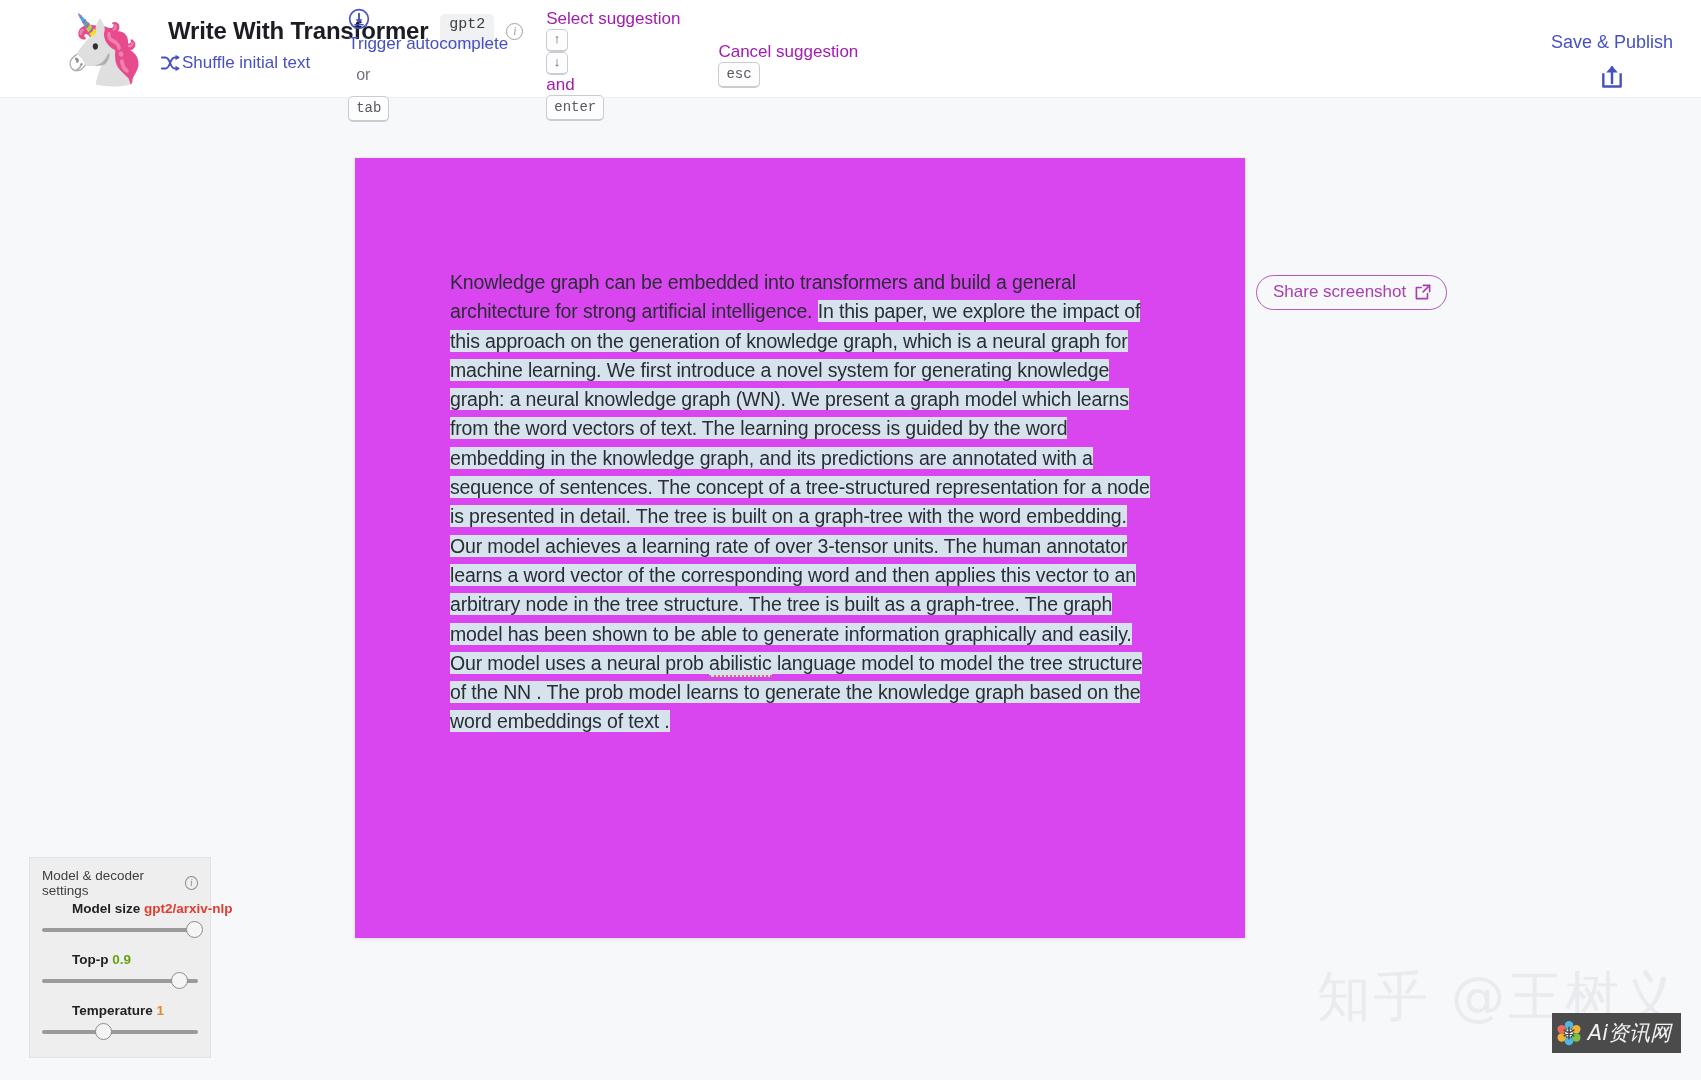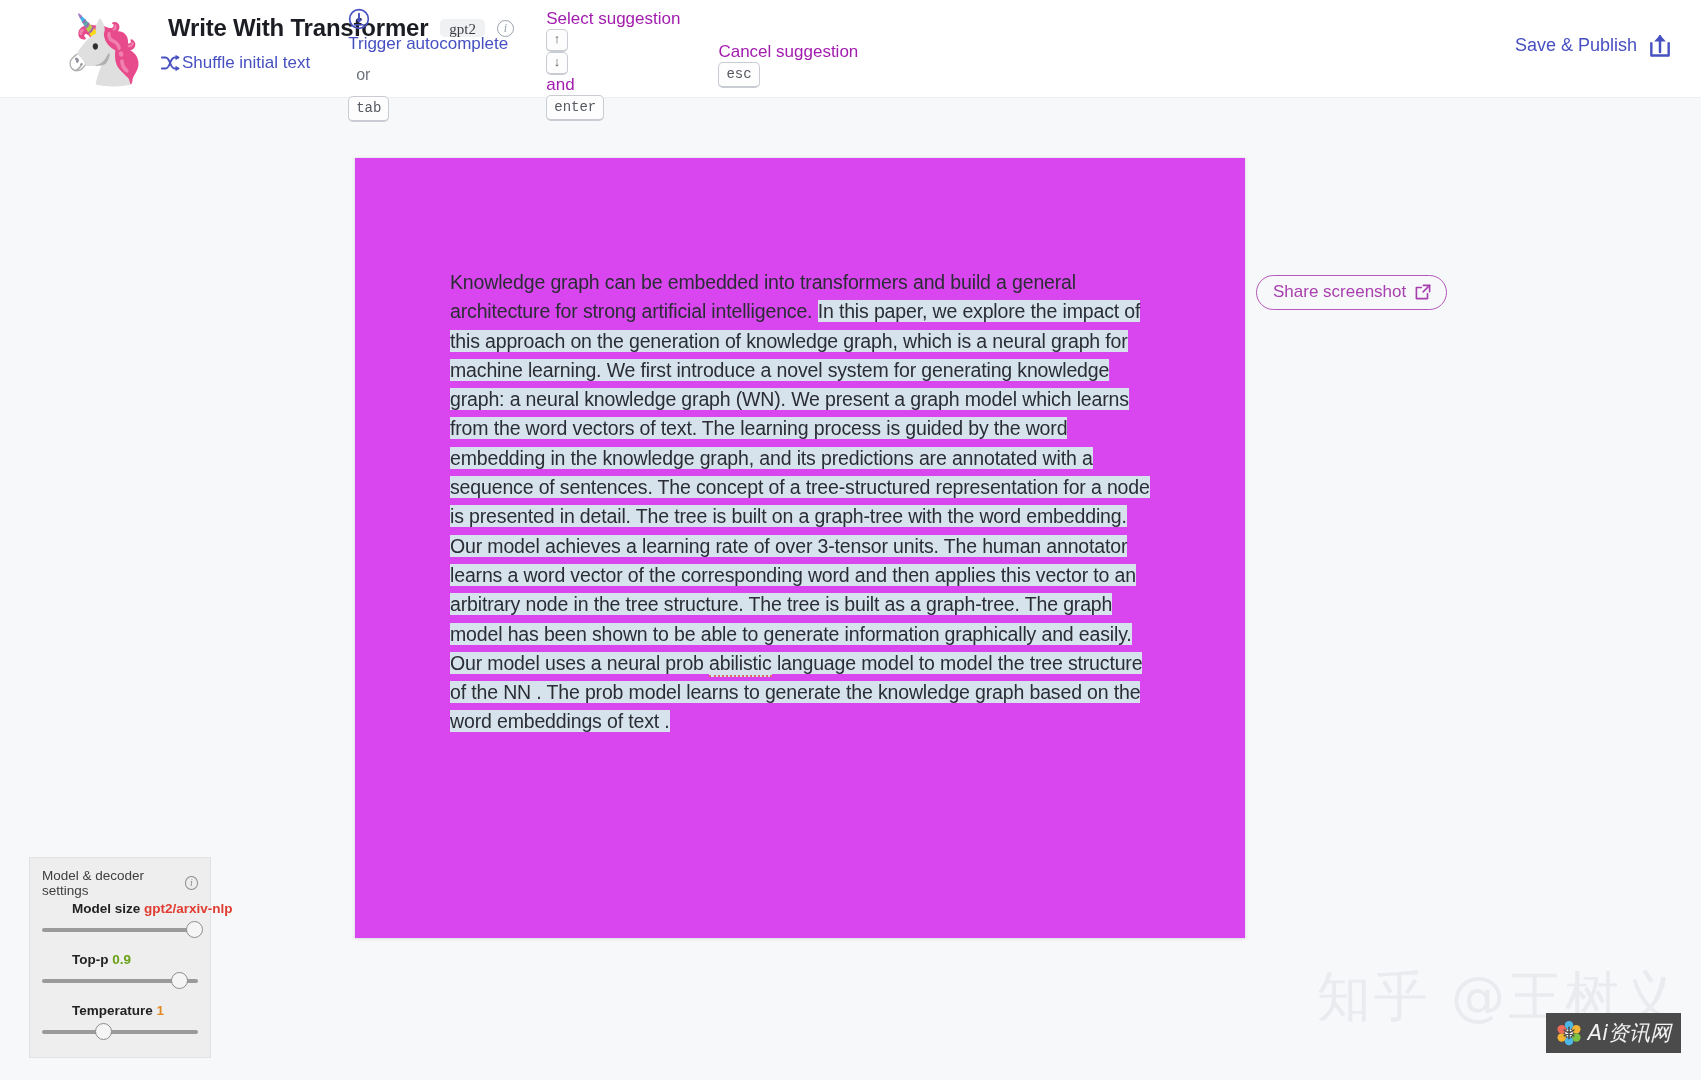--- a/index.html
+++ b/index.html
@@ -44,24 +44,24 @@
   .app-title {
     font-size: 24px;
     font-weight: bold;
     color: #1b1d22;
     letter-spacing: -0.2px;
     white-space: nowrap;
   }
   .model-badge {
     background: #f0f1f3;
     color: #3b3d42;
-    font-family: Liberation Serif, serif;
+    font-family: Liberation Mono, monospace;
     font-size: 15px;
     border-radius: 5px;
-    padding: 3px 9px 0 9px;
+    padding: 3px 9px 16px 9px;
     line-height: 1;
   }
   .info-circle {
     width: 17px; height: 17px;
     border: 1.4px solid #9aa0ab;
     border-radius: 50%;
     color: #9aa0ab;
     font-size: 12px;
     line-height: 15px;
     text-align: center;
@@ -112,20 +112,21 @@
   .key.arrow { padding: 3px 6px 4px 6px; font-size: 13px; }
   .gap-l { margin-left: 38px; flex-direction: column; }
 
   .save-publish {
     position: absolute;
     right: 28px; top: 32px;
     display: flex;
     align-items: center;
     gap: 10px;
     cursor: pointer;
+    flex-direction: column;
   }
   .save-publish-label {
     color: #4650c0;
     font-size: 18px;
   }
   .upload-icon { width: 26px; height: 27px; display: block; }
 
   
   .editor-card {
     position: absolute;
@@ -242,21 +243,21 @@
     user-select: none;
     letter-spacing: 3px;
   }
   .ai-badge {
     position: absolute;
     right: 20px; bottom: 27px;
     display: flex;
     align-items: center;
     gap: 6px;
     background: #4b4b4b;
-    padding: 6px 10px 6px 10px;
+    padding: 6px 10px 6px 4px;
   }
   .ai-badge-text {
     color: #f1f1f1;
     font-size: 21px;
     font-style: italic;
     font-family: "DejaVu Sans", sans-serif;
     white-space: nowrap;
   }
   .flower { width: 26px; height: 26px; display: block; }
 </style>

